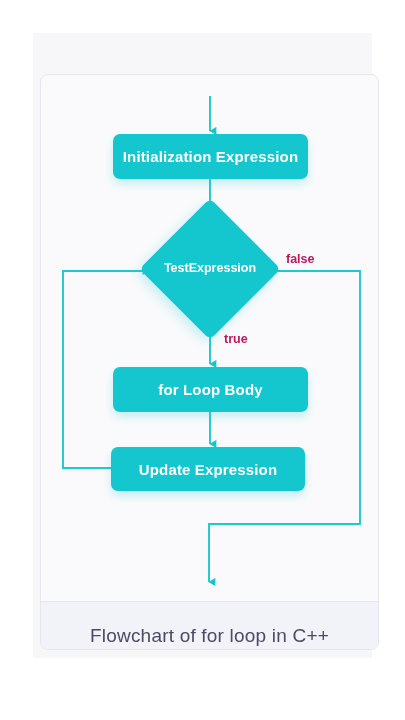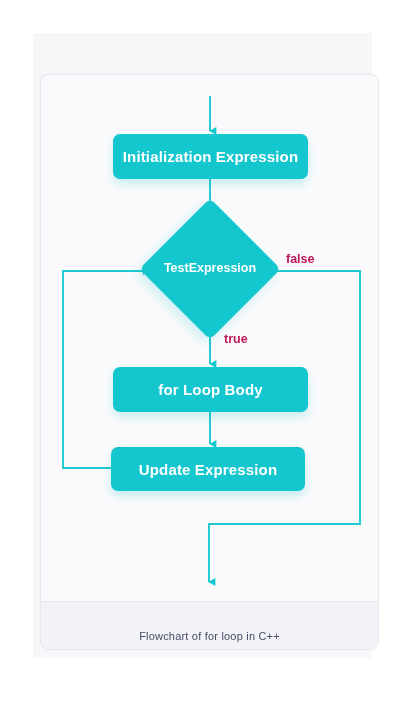--- a/index.html
+++ b/index.html
@@ -132,21 +132,21 @@
     width: 337px;
     height: 49px;
     background: #f2f3f9;
     border-top: 1px solid #e6e6ec;
     display: flex;
     align-items: center;
     justify-content: center;
   }
   #caption-text {
     color: #4a4a63;
-    font-size: 11px;
+    font-size: 19px;
     letter-spacing: 0.2px;
     margin-top: 19px;
   }
 </style>
 </head>
 <body>
 
 <div id="stage">
 
   <div id="outer-panel"></div>

